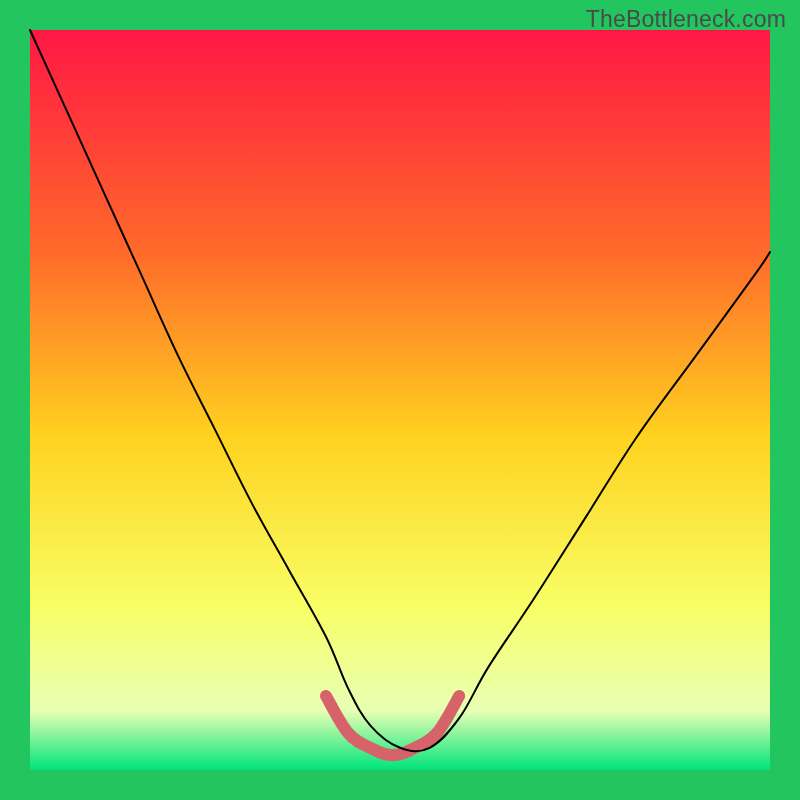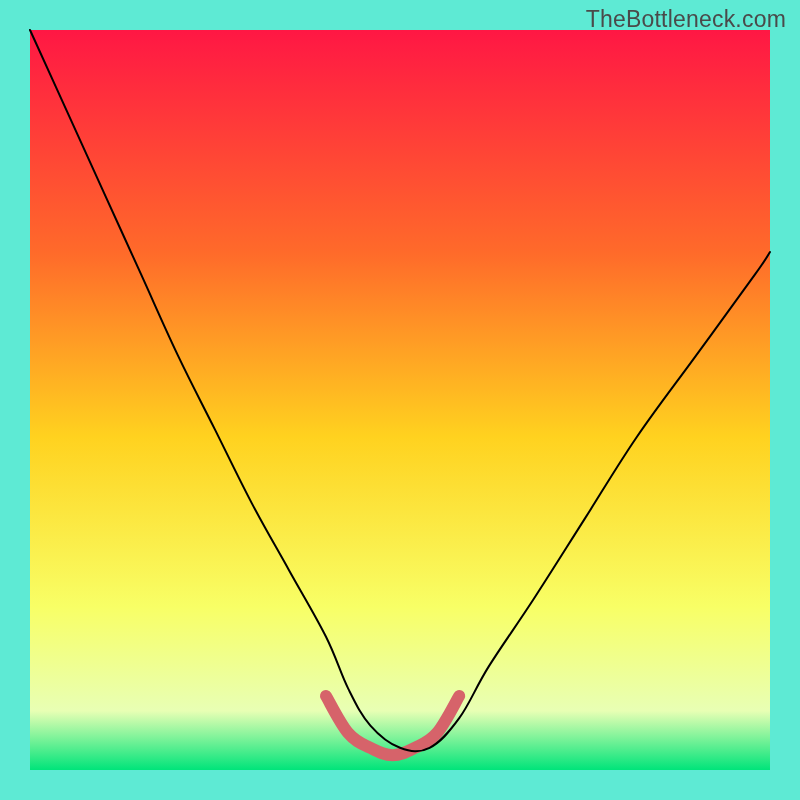--- a/index.html
+++ b/index.html
@@ -8,21 +8,21 @@
     width: 800px;
     height: 800px;
     background: #000;
     font-family: Arial, Helvetica, sans-serif;
     overflow: hidden;
   }
   .frame {
     position: relative;
     width: 800px;
     height: 800px;
-    background: #5eead4;
+    background: #22c55e;
   }
   .watermark {
     position: absolute;
     top: 6px;
     right: 14px;
     color: #4a4a4a;
     font-size: 23px;
     font-weight: 500;
     letter-spacing: 0.2px;
     z-index: 5;

